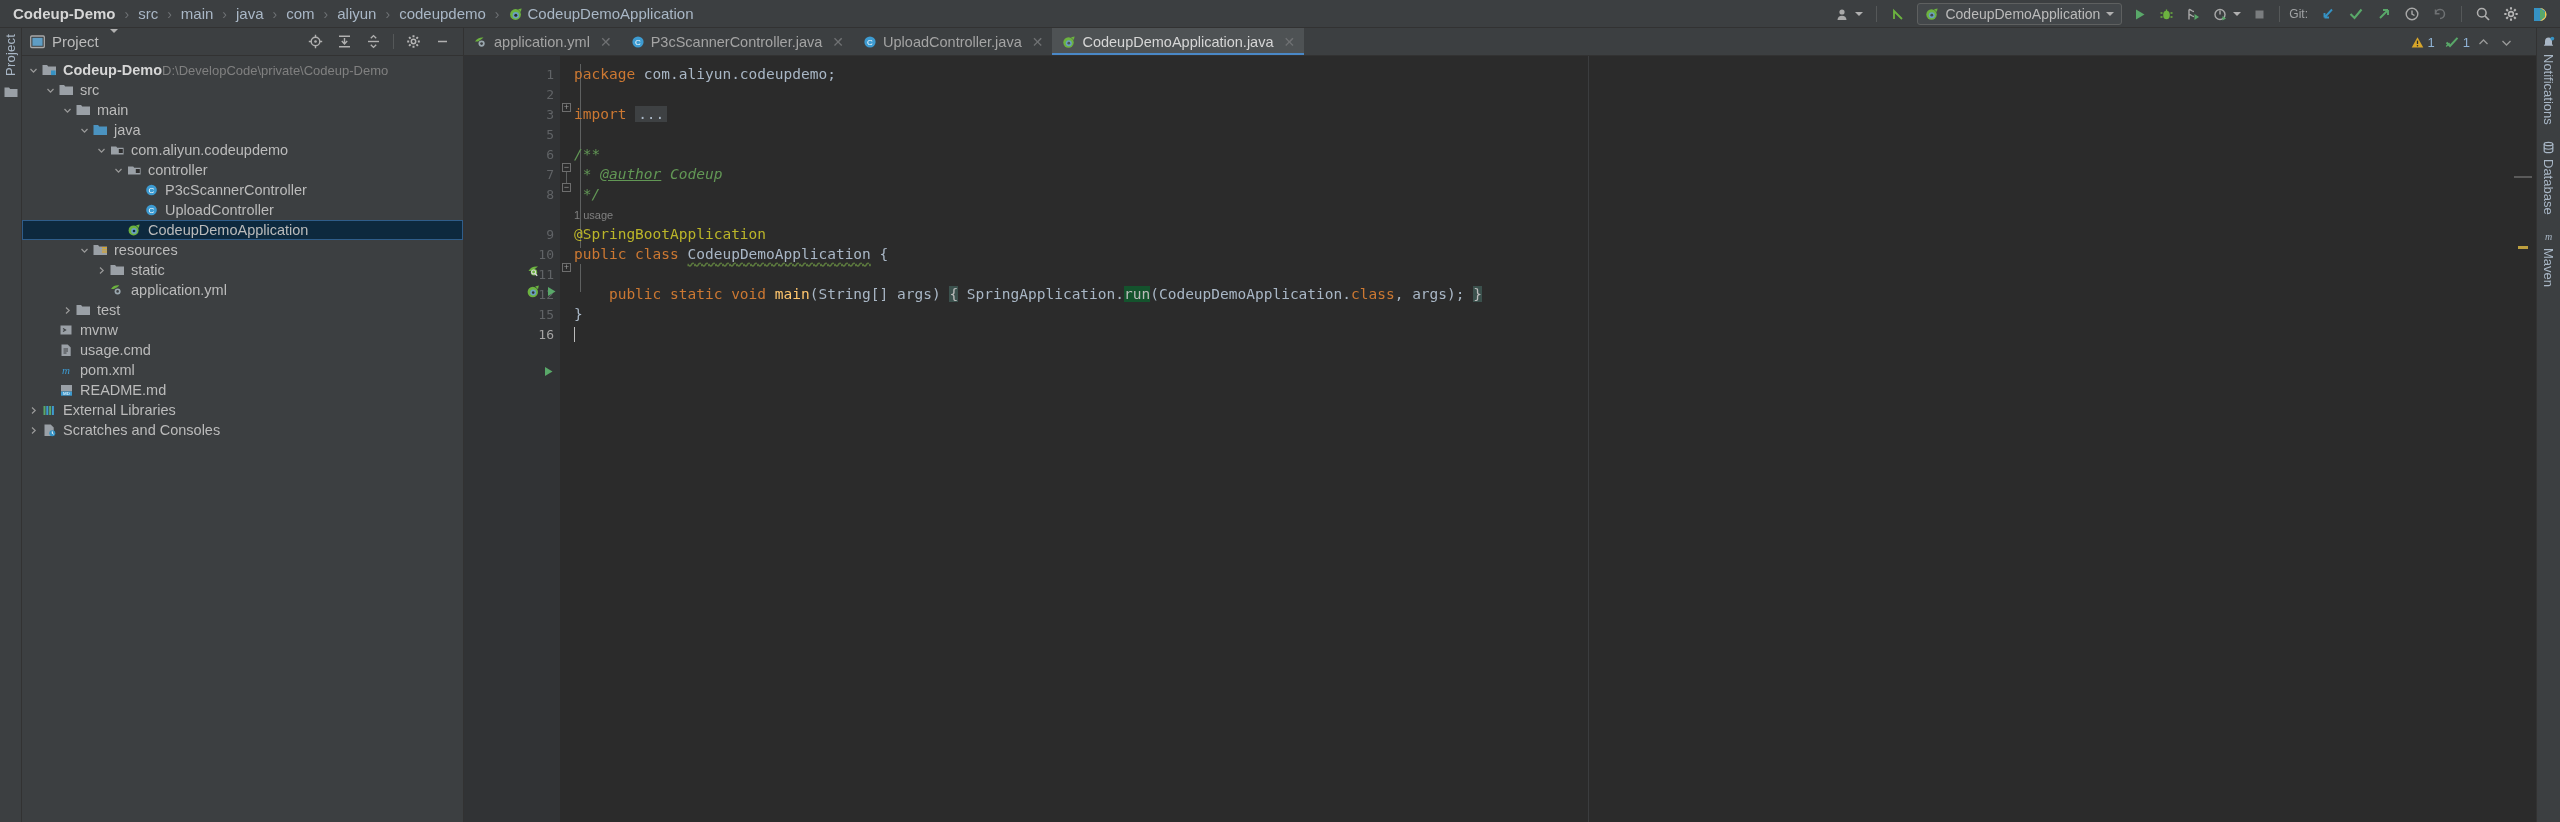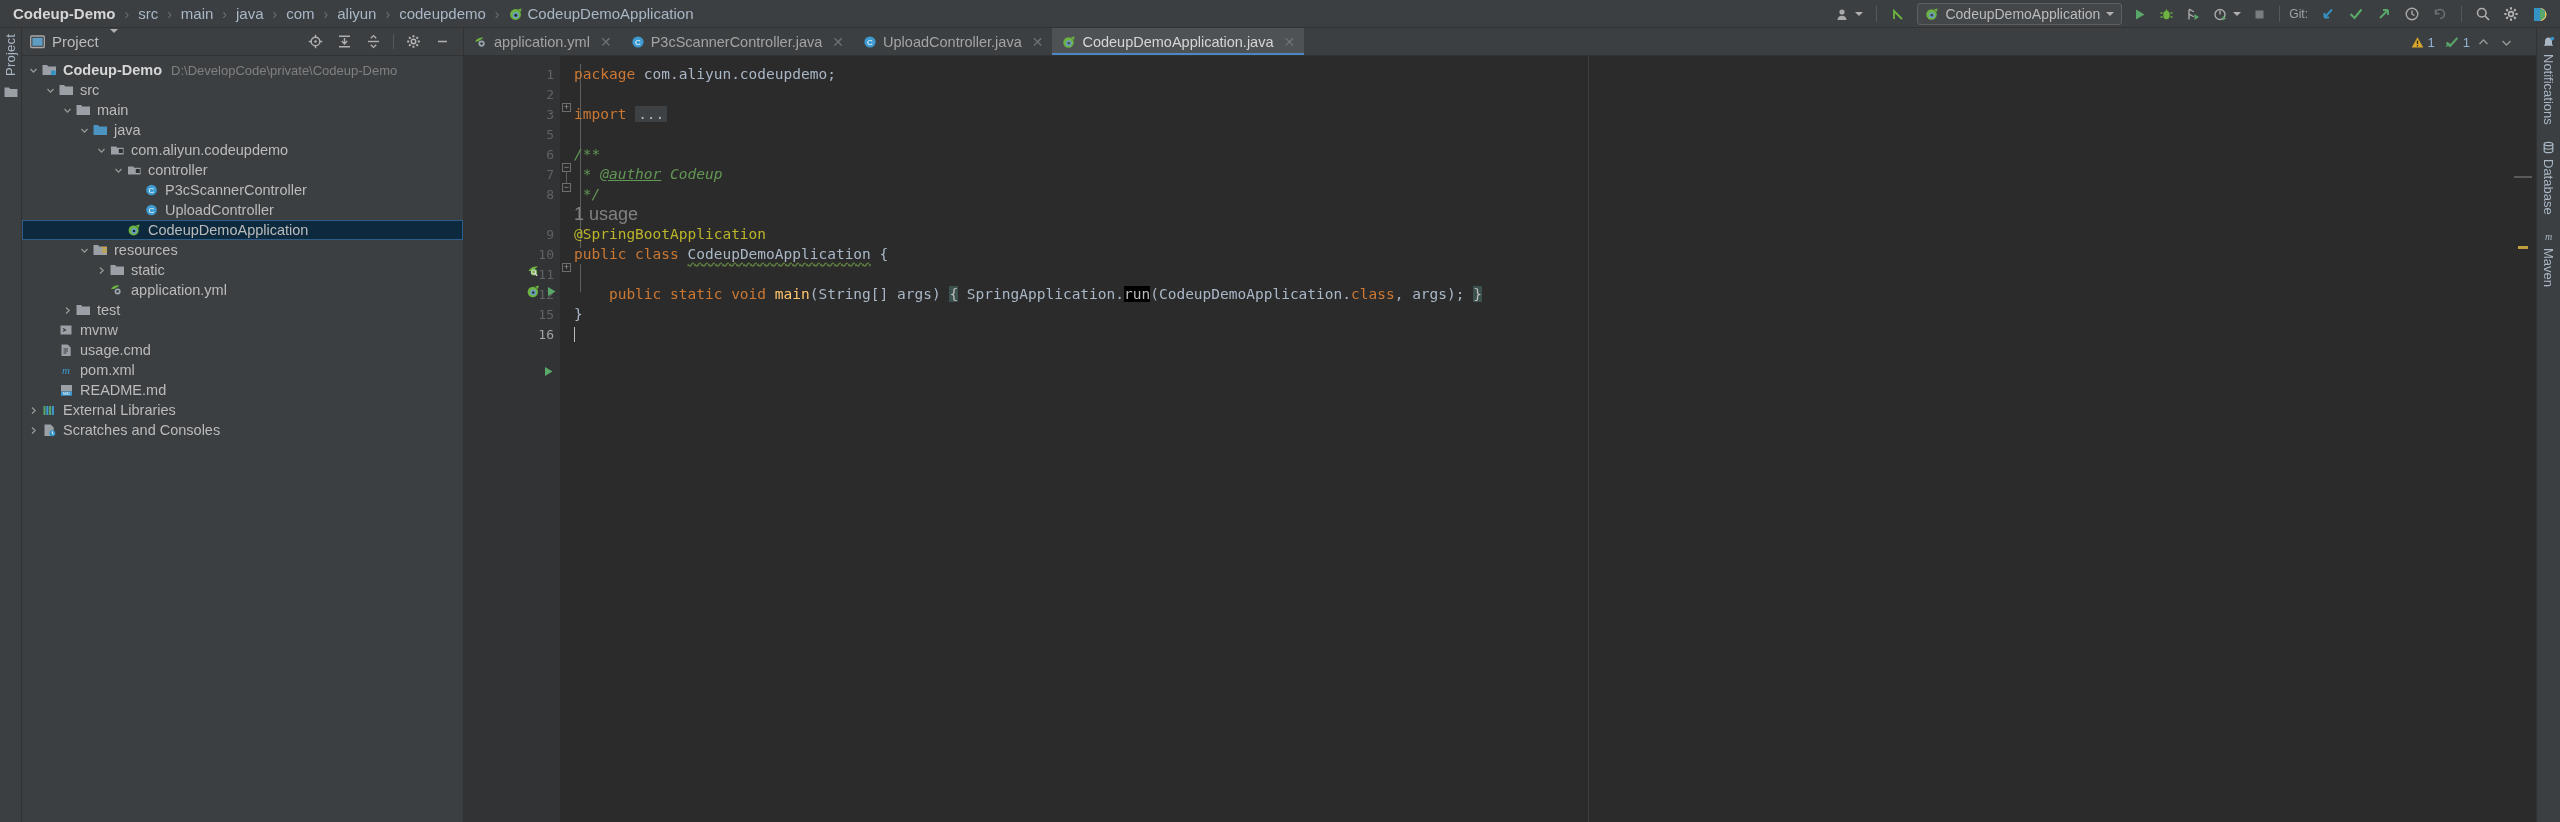--- a/index.html
+++ b/index.html
@@ -63,21 +63,21 @@
 
   .tree { padding-top:4px; font-size:14.5px; overflow:hidden; flex:1; }
   .row { display:flex; align-items:center; height:20px; white-space:nowrap;
          padding-left:4px; }
   .row.selected { background:#0d293e; outline:1px solid #2f5d8a; outline-offset:-1px; }
   .twisty { width:15px; display:flex; align-items:center; justify-content:center;
             color:#9a9a9a; font-size:10px; flex:none; }
   .tname { color:#bbbbbb; }
   .tname.bold { font-weight:bold; color:#d6d6d6; }
   .tname.yellowish { color:#b5a642; }
-  .tpath { color:#808080; font-size:13px; margin-left:9px; }
+  .tpath { color:#808080; font-size:13px; }
   .ti { width:17px; height:15px; flex:none; margin-right:5px;
         display:flex; align-items:center; justify-content:center; }
 
   
   .editorwrap { flex:1; display:flex; flex-direction:column; background:#2b2b2b; min-width:0; }
   .tabsbar { height:28px; background:#3c3f41; display:flex; align-items:stretch;
              border-bottom:1px solid #323232; position:relative; }
   .tab { display:flex; align-items:center; gap:6px; padding:0 9px 0 10px;
          font-size:14.5px; color:#a4a4a4; position:relative; }
   .tab.active { background:#4e5254; color:#d6d6d6; }
@@ -97,28 +97,28 @@
            padding-right:6px; position:relative; }
   .ln { font-family:"DejaVu Sans Mono", monospace; font-size:13px; color:#606366; }
   .ln.cur { color:#a4a3a3; }
   .gut-ico { position:absolute; display:flex; align-items:center; }
 
   .codepane { flex:1; position:relative; background:#2b2b2b; overflow:hidden; }
   .codelines { position:absolute; left:14px; top:0; right:0;
                font-family:"DejaVu Sans Mono", monospace; font-size:14.5px;
                line-height:20px; white-space:pre; }
   .cl { height:20px; }
-  .hint { color:#808080; font-size:18px; font-family:"Liberation Sans",sans-serif; }
+  .hint { color:#808080; font-size:11px; font-family:"Liberation Sans",sans-serif; }
   .kw { color:#cc7832; }
   .cmt { color:#629755; font-style:italic; }
   .anno { color:#bbb529; }
   .cls { color:#a9b7c6; }
   .plain { color:#a9b7c6; }
   .mname { color:#ffc66d; }
-  .run-hl { background:#000000; }
+  .run-hl { background:#14532d; }
   .brace-hl { background:#3b514d; }
   .ulink { color:#629755; font-style:italic; text-decoration:underline; }
   .wavy { text-decoration: underline; text-decoration-style: wavy;
           text-decoration-color:#5c7a3d; text-underline-offset:3px; }
   .caret-bar { display:inline-block; width:1px; height:15px; background:#bbbbbb;
                vertical-align:-3px; }
   .marginline { position:absolute; top:0; bottom:0; width:1px; background:#3b3d3f; }
   .foldmark { position:absolute; width:9px; height:9px; border:1px solid #6d6d6d;
               background:#2b2b2b; display:flex; align-items:center;
               justify-content:center; font-size:9px; color:#999; line-height:1; }

